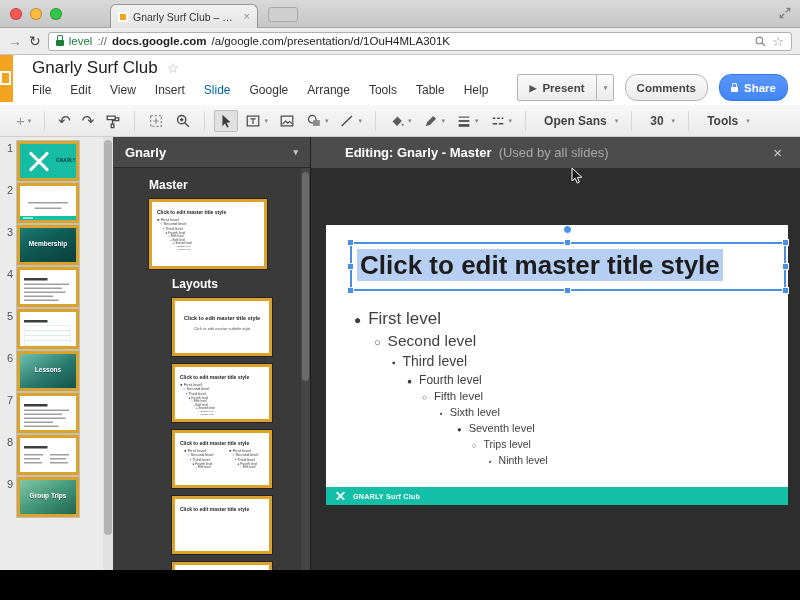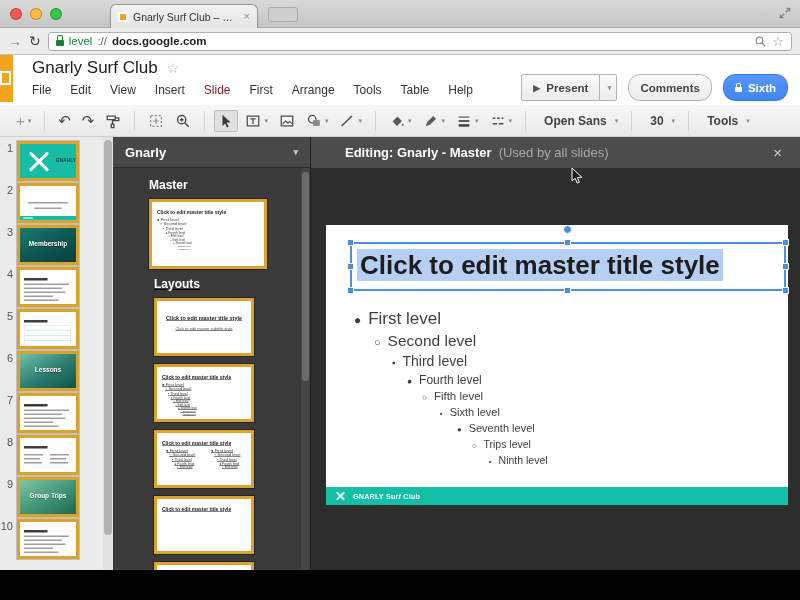--- a/index.html
+++ b/index.html
@@ -34,21 +34,21 @@
   .omni-star{color:#8f8f8f;font-size:13px;}
 
   
   .appheader{height:50px;background:#fff;position:relative;}
   .app-strip{position:absolute;left:0;top:0;width:13px;height:47px;background:var(--slides-yellow);}
   .app-strip::after{content:"";position:absolute;right:2px;top:16px;width:7px;height:10px;border:2px solid #fff;}
   .doc-block{position:absolute;left:32px;top:3px;}
   .doc-title-row{display:flex;align-items:center;gap:9px;font-size:17px;color:#212121;}
   .doc-star{color:#b3b3b3;font-size:14px;}
   .menus{display:flex;gap:19px;font-size:12px;color:#333;margin-top:5px;}
-  .menus .disabled{color:#7f1d1d;}
+  .menus .disabled{color:#0369a1;}
   .header-actions{position:absolute;right:12px;top:19px;display:flex;gap:11px;align-items:center;}
   .gbtn{height:27px;border:1px solid #b4b4b4;border-radius:12px;background:linear-gradient(#fafafa,#ececec);
         font-size:11.5px;font-weight:bold;color:#444;display:flex;align-items:center;padding:0 11px;gap:6px;}
   .present-group{display:flex;}
   .present-main{border-radius:2px 0 0 2px;}
   .present-caret{width:17px;padding:0;justify-content:center;border-left:none;border-radius:0 2px 2px 0;color:#777;font-size:8px;}
   .play-ic{font-size:9px;color:#555;}
   .share-btn{background:linear-gradient(#5896fd,#4285f4);border-color:#3079ed;color:#fff;}
   .lockw{width:7px;height:5px;background:#fff;border-radius:1px;position:relative;margin-top:3px;}
   .lockw::before{content:"";position:absolute;width:3px;height:3px;border:1.2px solid #fff;border-bottom:none;border-radius:2px 2px 0 0;left:1px;top:-3.5px;}
@@ -96,21 +96,21 @@
   .m-cols .m-line{margin:5px 0 0 0;}
   .strip-scrollbar{width:10px;background:#e2e2e2;position:relative;flex:none;}
   .strip-scrollbar .sthumb{position:absolute;left:1px;right:1px;top:3px;bottom:35px;background:#b3b3b3;border-radius:4px;}
 
   
   .masterpanel{width:197px;background:#3a3a3a;display:flex;flex-direction:column;position:relative;}
   .mp-header{height:31px;background:#484848;border-bottom:1px solid #2b2b2b;color:#fff;font-size:13px;font-weight:bold;display:flex;align-items:center;padding:0 12px;flex:none;}
   .mp-header .caret{margin-left:auto;color:#c5c5c5;font-size:9px;}
   .mp-body{flex:1;padding:8px 0 0 36px;overflow:hidden;}
   .mp-label{color:#fff;font-weight:bold;font-size:12px;margin:2px 0 7px 0;}
-  .mp-layouts{margin-left:5px;text-decoration:underline;}
+  .mp-layouts{margin-left:23px;}
   .mp-thumb{background:#fff;border:3px solid var(--thumb-border);box-shadow:0 0 0 1px rgba(0,0,0,.35);position:relative;overflow:hidden;margin-bottom:8px;}
   .master-size{width:118px;height:70px;}
   .layout-size{width:100px;height:58px;}
   .layout-partial{width:100px;height:16px;margin-bottom:0;}
   .l-title{font-size:10px;font-weight:bold;color:#222;margin:7px 10px 3px 10px;line-height:1.15;}
   .c-title{font-size:11px;font-weight:bold;color:#222;text-align:center;margin:14px 12px 0 12px;line-height:1.2;}
   .c-sub{font-size:8px;color:#555;text-align:center;margin-top:9px;}
   .tiny{padding-left:10px;}
   .t-line{color:#3c3c3c;line-height:1.2;white-space:nowrap;}
   .t-lv1{font-size:8.5px;margin-left:0;} .t-lv2{font-size:8px;margin-left:6px;} .t-lv3{font-size:7.5px;margin-left:12px;}
@@ -176,20 +176,21 @@
   </div>
 
   <div class="urlbar">
     <span class="nav-fwd">→</span>
     <span class="reload">↻</span>
     <div class="omnibox">
       <span class="lockg"></span>
       <span class="scheme">level</span>
       <span class="urlsep">://</span>
       <span class="urldomain">docs.google.com</span>
+      <span class="urlpath">/a/google.com/presentation/d/1OuH4MLA301K</span>
       <span class="omni-spacer"></span>
       <svg width="13" height="13" viewBox="0 0 18 18">
         <circle cx="7.5" cy="7.5" r="4.6" stroke="#8a8a8a" stroke-width="1.6" fill="none"></circle>
         <path d="M11 11l4.4 4.4" stroke="#8a8a8a" stroke-width="1.8"></path>
       </svg>
       <span class="omni-star">☆</span>
     </div>
   </div>
 
   <div class="appheader">
@@ -198,21 +199,21 @@
       <div class="doc-title-row">
         <span>Gnarly Surf Club</span>
         <span class="doc-star">☆</span>
       </div>
       <div class="menus">
         <span>File</span>
         <span>Edit</span>
         <span>View</span>
         <span>Insert</span>
         <span class="disabled">Slide</span>
-        <span>First</span>
+        <span>Google</span>
         <span>Arrange</span>
         <span>Tools</span>
         <span>Table</span>
         <span>Help</span>
       </div>
     </div>
     <div class="header-actions">
       <div class="present-group">
         <div class="gbtn present-main">
           <span class="play-ic">▶</span>
@@ -220,21 +221,21 @@
         </div>
         <div class="gbtn present-caret">
           <span class="caret">▾</span>
         </div>
       </div>
       <div class="gbtn">
         <span>Comments</span>
       </div>
       <div class="gbtn share-btn">
         <span class="lockw"></span>
-        <span>Sixth</span>
+        <span>Share</span>
       </div>
     </div>
   </div>
 
   <div class="toolbar">
     <div class="tb-btn">
       <span class="tb-glyph dim">+</span>
       <span class="caret">▾</span>
     </div>
     <span class="tb-sep"></span>
@@ -449,35 +450,20 @@
               </div>
             </div>
           </div>
         </div>
         <div class="strip-row">
           <div class="strip-num">9</div>
           <div class="strip-thumb">
             <div class="mini photo-light">
               <div class="scale-wrap">
                 <div class="section-label">Group Trips</div>
-              </div>
-            </div>
-          </div>
-        </div>
-        <div class="strip-row">
-          <div class="strip-num">10</div>
-          <div class="strip-thumb">
-            <div class="mini">
-              <div class="scale-wrap">
-                <div class="m-head"></div>
-                <div class="m-line" style="width: 80%;"></div>
-                <div class="m-line" style="width: 68%;"></div>
-                <div class="m-line" style="width: 74%;"></div>
-                <div class="m-line" style="width: 52%;"></div>
-                <div class="m-line" style="width: 62%;"></div>
               </div>
             </div>
           </div>
         </div>
       </div>
     <div class="strip-scrollbar">
         <div class="sthumb"></div>
       </div>
 
     <div class="masterpanel">

